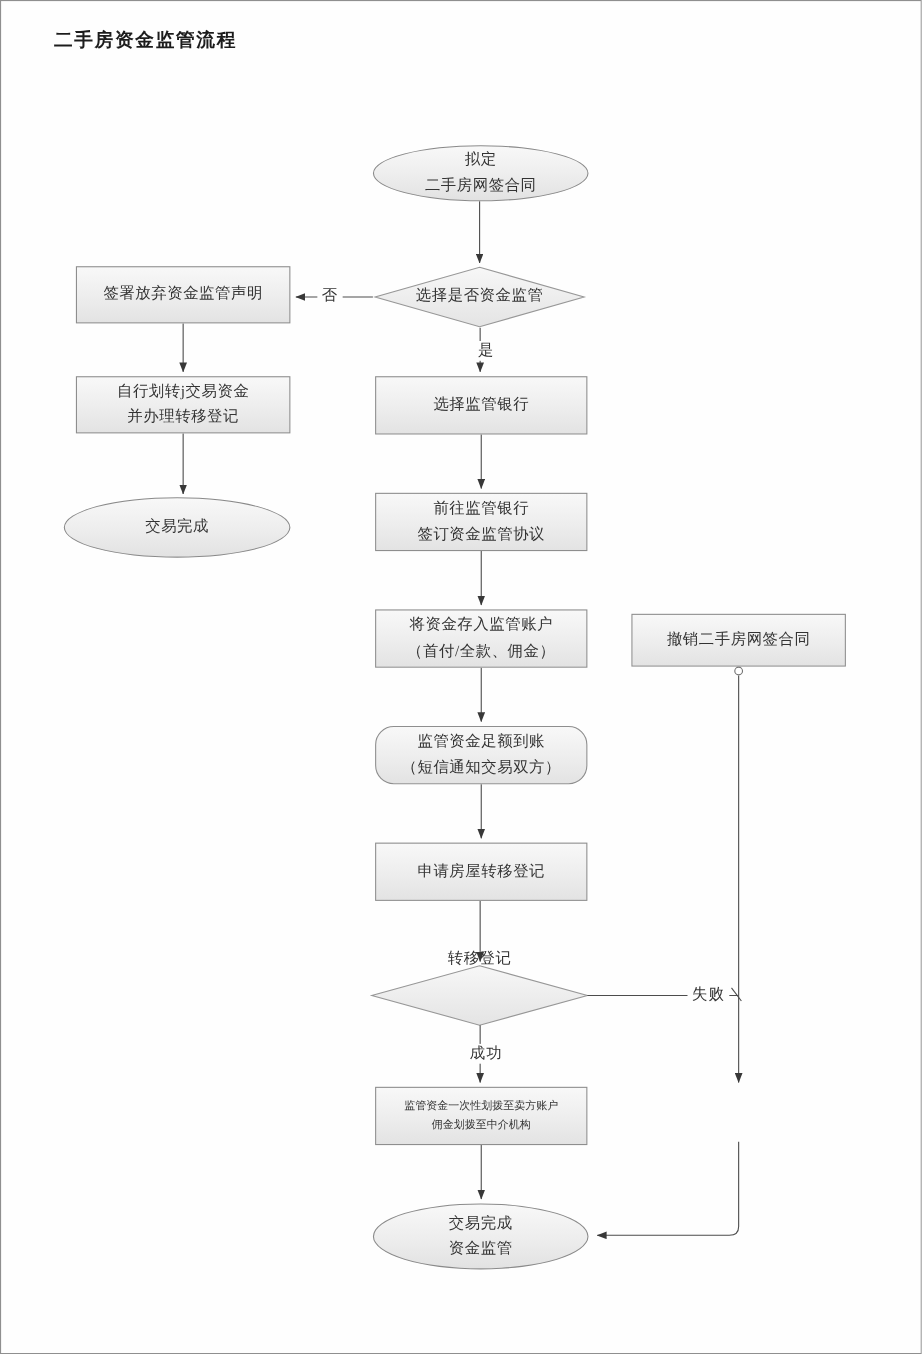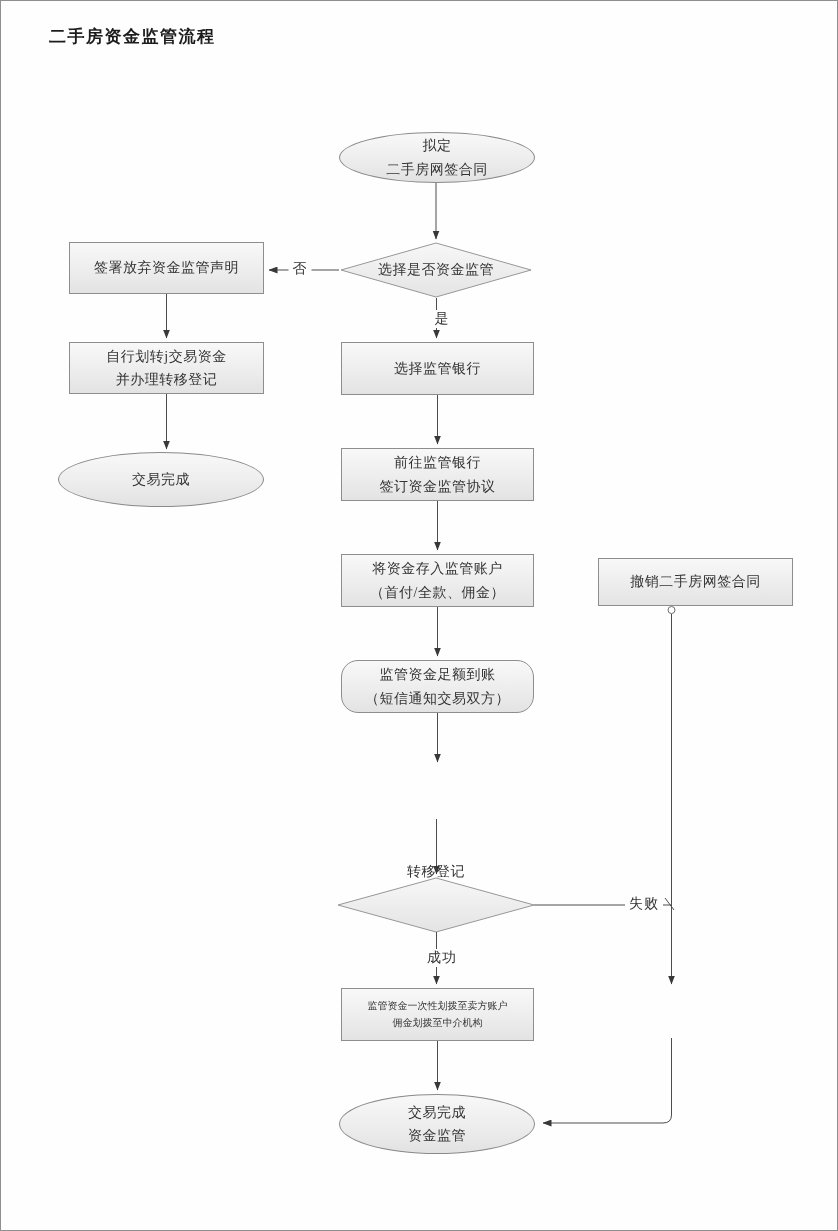--- a/index.html
+++ b/index.html
@@ -115,29 +115,32 @@
   <div class="node box" style="left:340px;top:447px;width:193px;height:53px;">
     <span>前往监管银行</span>
     <span>签订资金监管协议</span>
   </div>
 
   <div class="node box" style="left:340px;top:553px;width:193px;height:53px;">
     <span>将资金存入监管账户</span>
     <span>（首付/全款、佣金）</span>
   </div>
 
-  <div class="node box" style="left:573px;top:557px;width:195px;height:48px;margin-left:24px;">
+  <div class="node box" style="left:573px;top:557px;width:195px;height:48px;">
     <span>撤销二手房网签合同</span>
   </div>
 
   <div class="node box" style="left:340px;top:659px;width:193px;height:53px;border-radius:17px;">
     <span>监管资金足额到账</span>
     <span>（短信通知交易双方）</span>
   </div>
 
+  <div class="node box" style="left:340px;top:765px;width:193px;height:53px;">
+    <span>申请房屋转移登记</span>
+  </div>
 
   <div class="node diamond-text" style="left:337px;top:844px;width:196px;height:54px;">
     <span>转移登记</span>
   </div>
 
   <div class="node box tight" style="left:340px;top:987px;width:193px;height:53px;">
     <span>监管资金一次性划拨至卖方账户</span>
     <span>佣金划拨至中介机构</span>
   </div>
 

